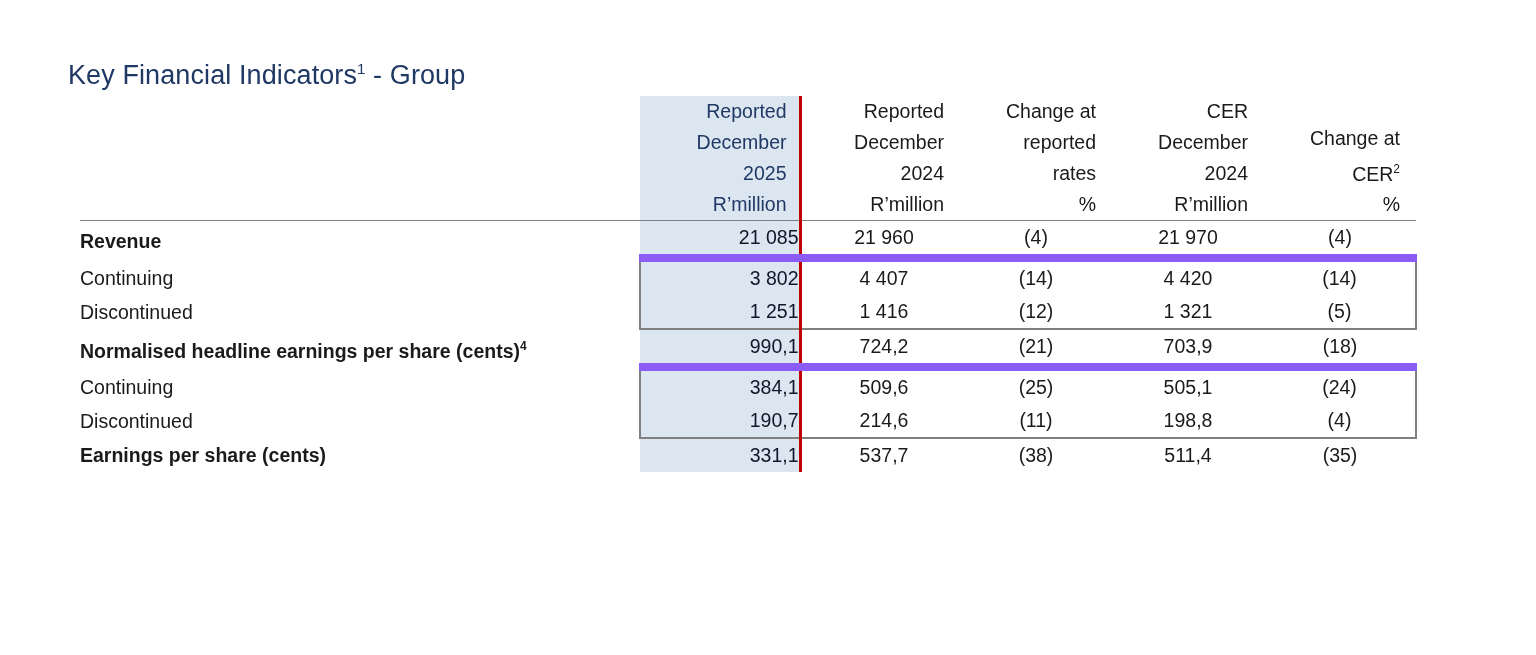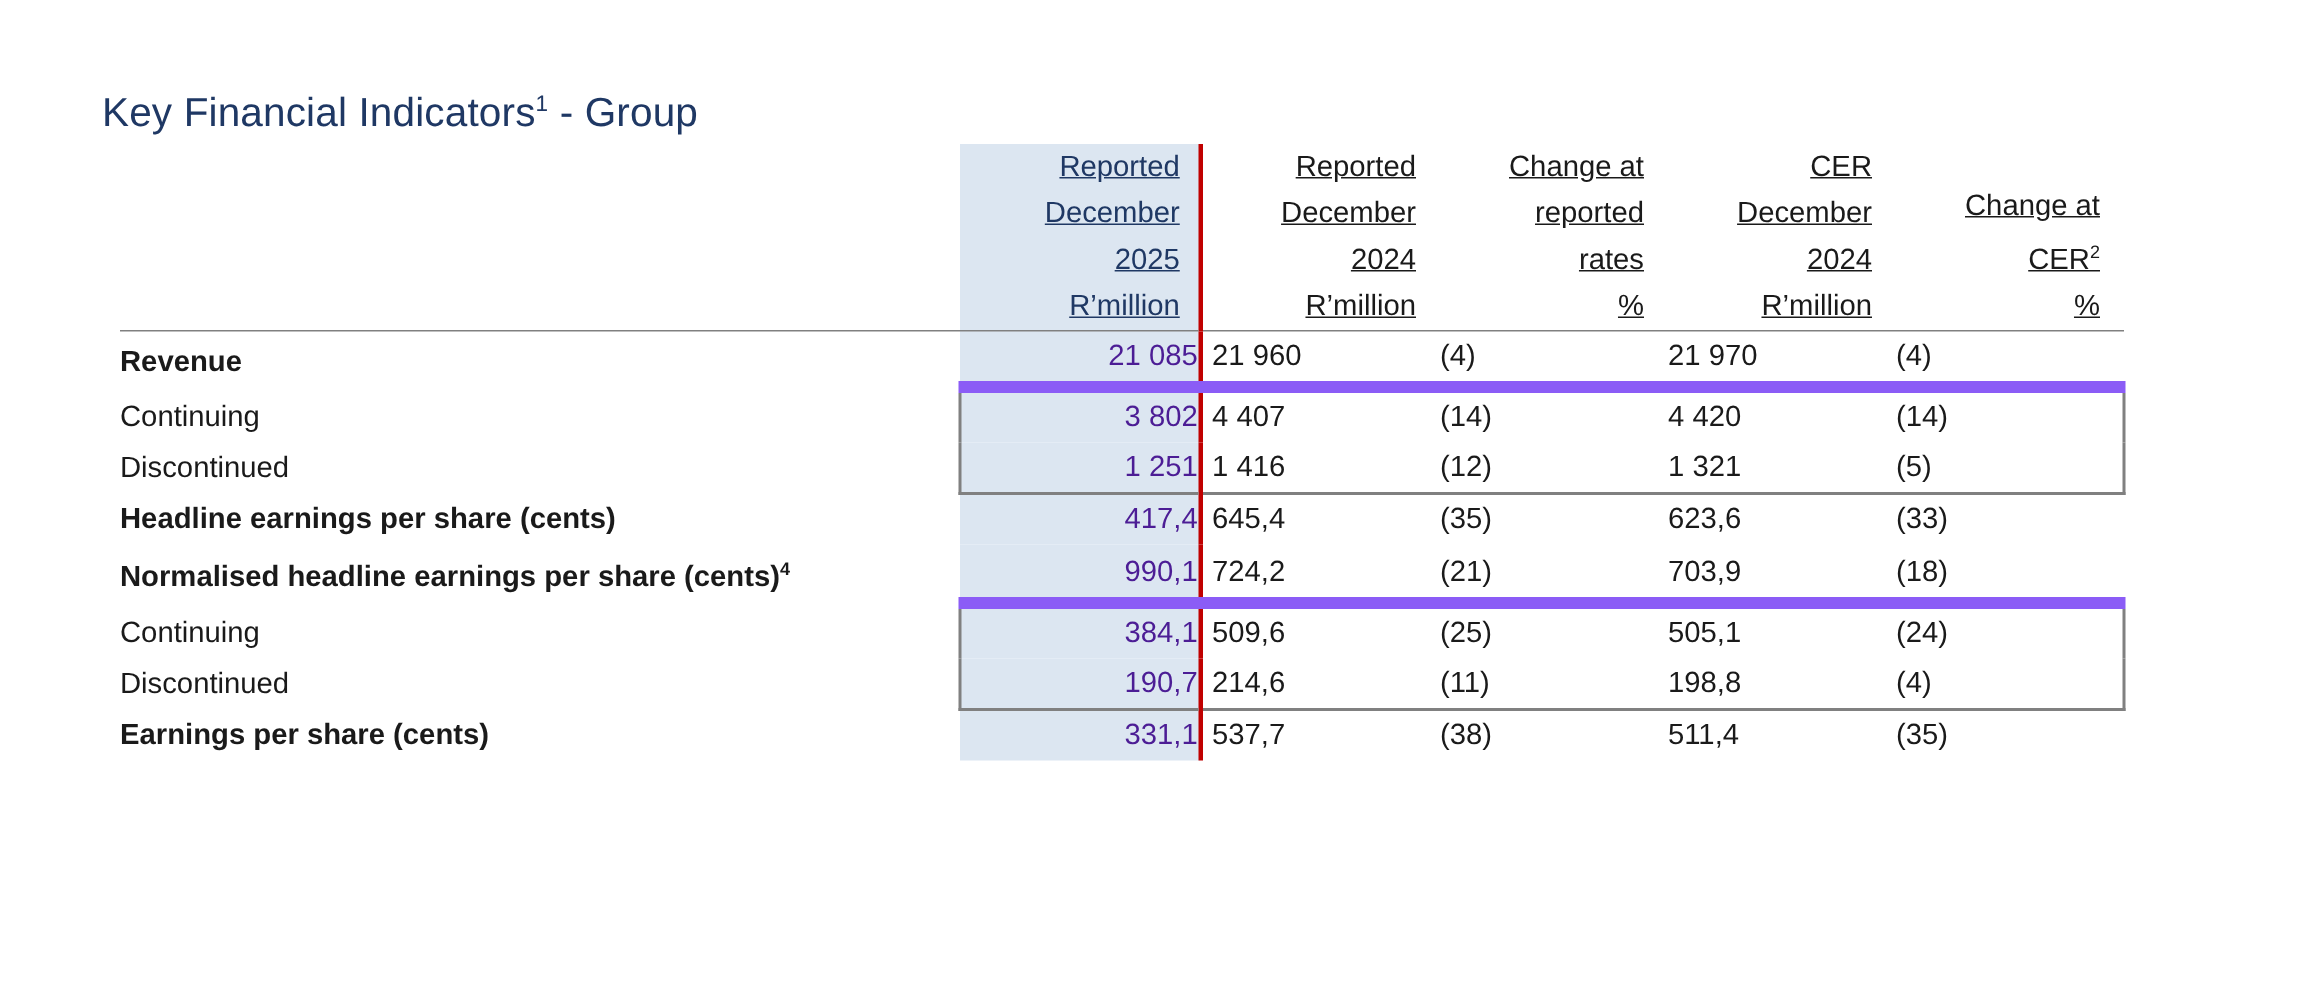--- a/index.html
+++ b/index.html
@@ -53,21 +53,20 @@
   .c-num   { width: 152px; }
 
   
   .hdr td {
     text-align: right;
     padding-bottom: 2px;
   }
   .hdr-line {
     line-height: 31px;
     white-space: nowrap;
-    text-decoration: underline;
   }
   .hl-blue {
     background: #DCE6F1;
     color: #1F3864;
     font-weight: bold;
     text-align: right;
     padding-right: 12px !important;
   }
   .redbar {
     background: #DCE6F1;
@@ -90,27 +89,27 @@
   .lbl {
     text-align: left;
     padding-left: 4px;
     font-size: 19.5px;
   }
   .lbl.bold { font-weight: bold; margin-top: 44px; }
   .lbl sup { font-size: 12px; vertical-align: super; }
   .val-blue {
     background: #DCE6F1;
     border-right: 3px solid #C00000;
-    color: #4c1d95;
+    color: #0f172a;
     font-weight: bold;
     text-align: right;
     padding-right: 12px;
   }
   .val {
-    text-align: left;
+    text-align: center;
     padding-right: 16px;
   }
   .gapcell { background: #ffffff; }
 
   
   .toprule td {
     height: 0;
     border-top: 1.5px solid #808080;
     padding: 0;
     line-height: 0;
@@ -213,29 +212,20 @@
       <tr class="row box-bot">
         <td class="lbl" style="border-bottom:none"><span>Discontinued</span></td>
         <td class="val-blue box-left">1 251</td>
         <td class="gapcell"></td>
         <td class="val">1 416</td>
         <td class="val">(12)</td>
         <td class="val">1 321</td>
         <td class="val box-right">(5)</td>
       </tr>
 
-      <tr class="row">
-        <td class="lbl bold"><span>Headline earnings per share (cents)</span></td>
-        <td class="val-blue">417,4</td>
-        <td class="gapcell"></td>
-        <td class="val">645,4</td>
-        <td class="val">(35)</td>
-        <td class="val">623,6</td>
-        <td class="val">(33)</td>
-      </tr>
 
       <tr class="row">
         <td class="lbl bold"><span>Normalised headline earnings per share (cents)</span><sup>4</sup></td>
         <td class="val-blue">990,1</td>
         <td class="gapcell"></td>
         <td class="val">724,2</td>
         <td class="val">(21)</td>
         <td class="val">703,9</td>
         <td class="val">(18)</td>
       </tr>

